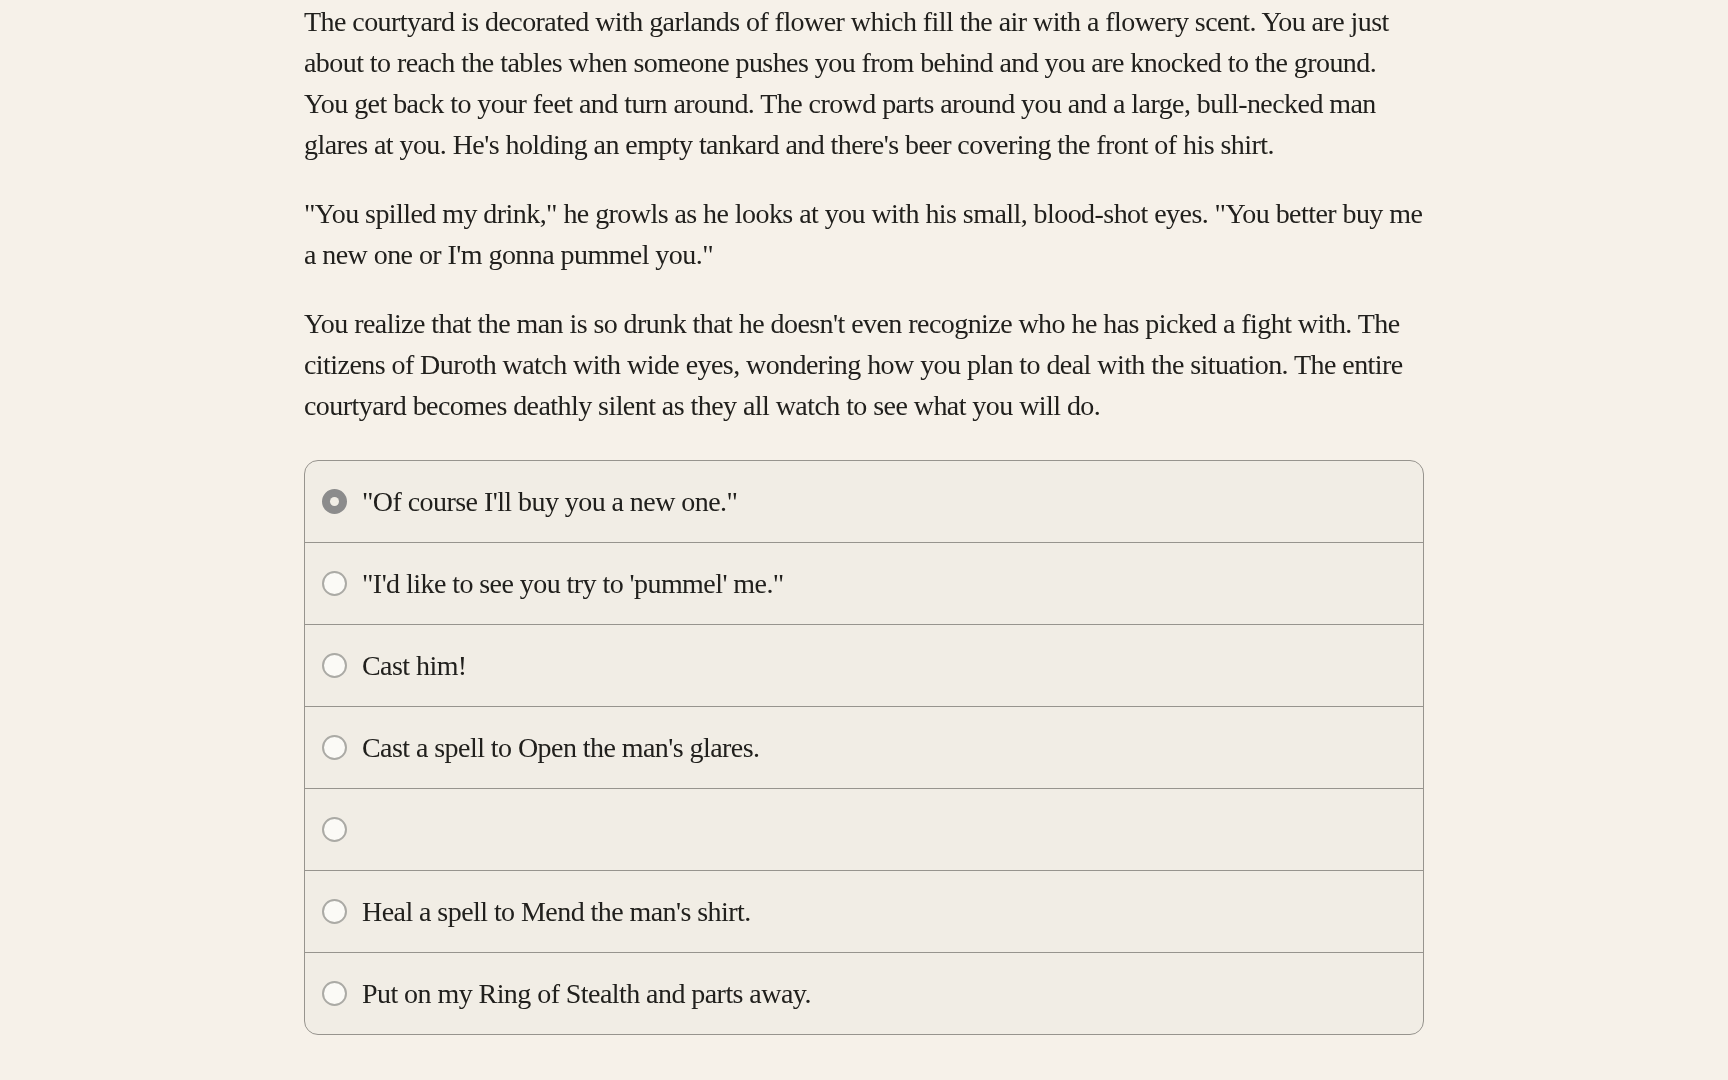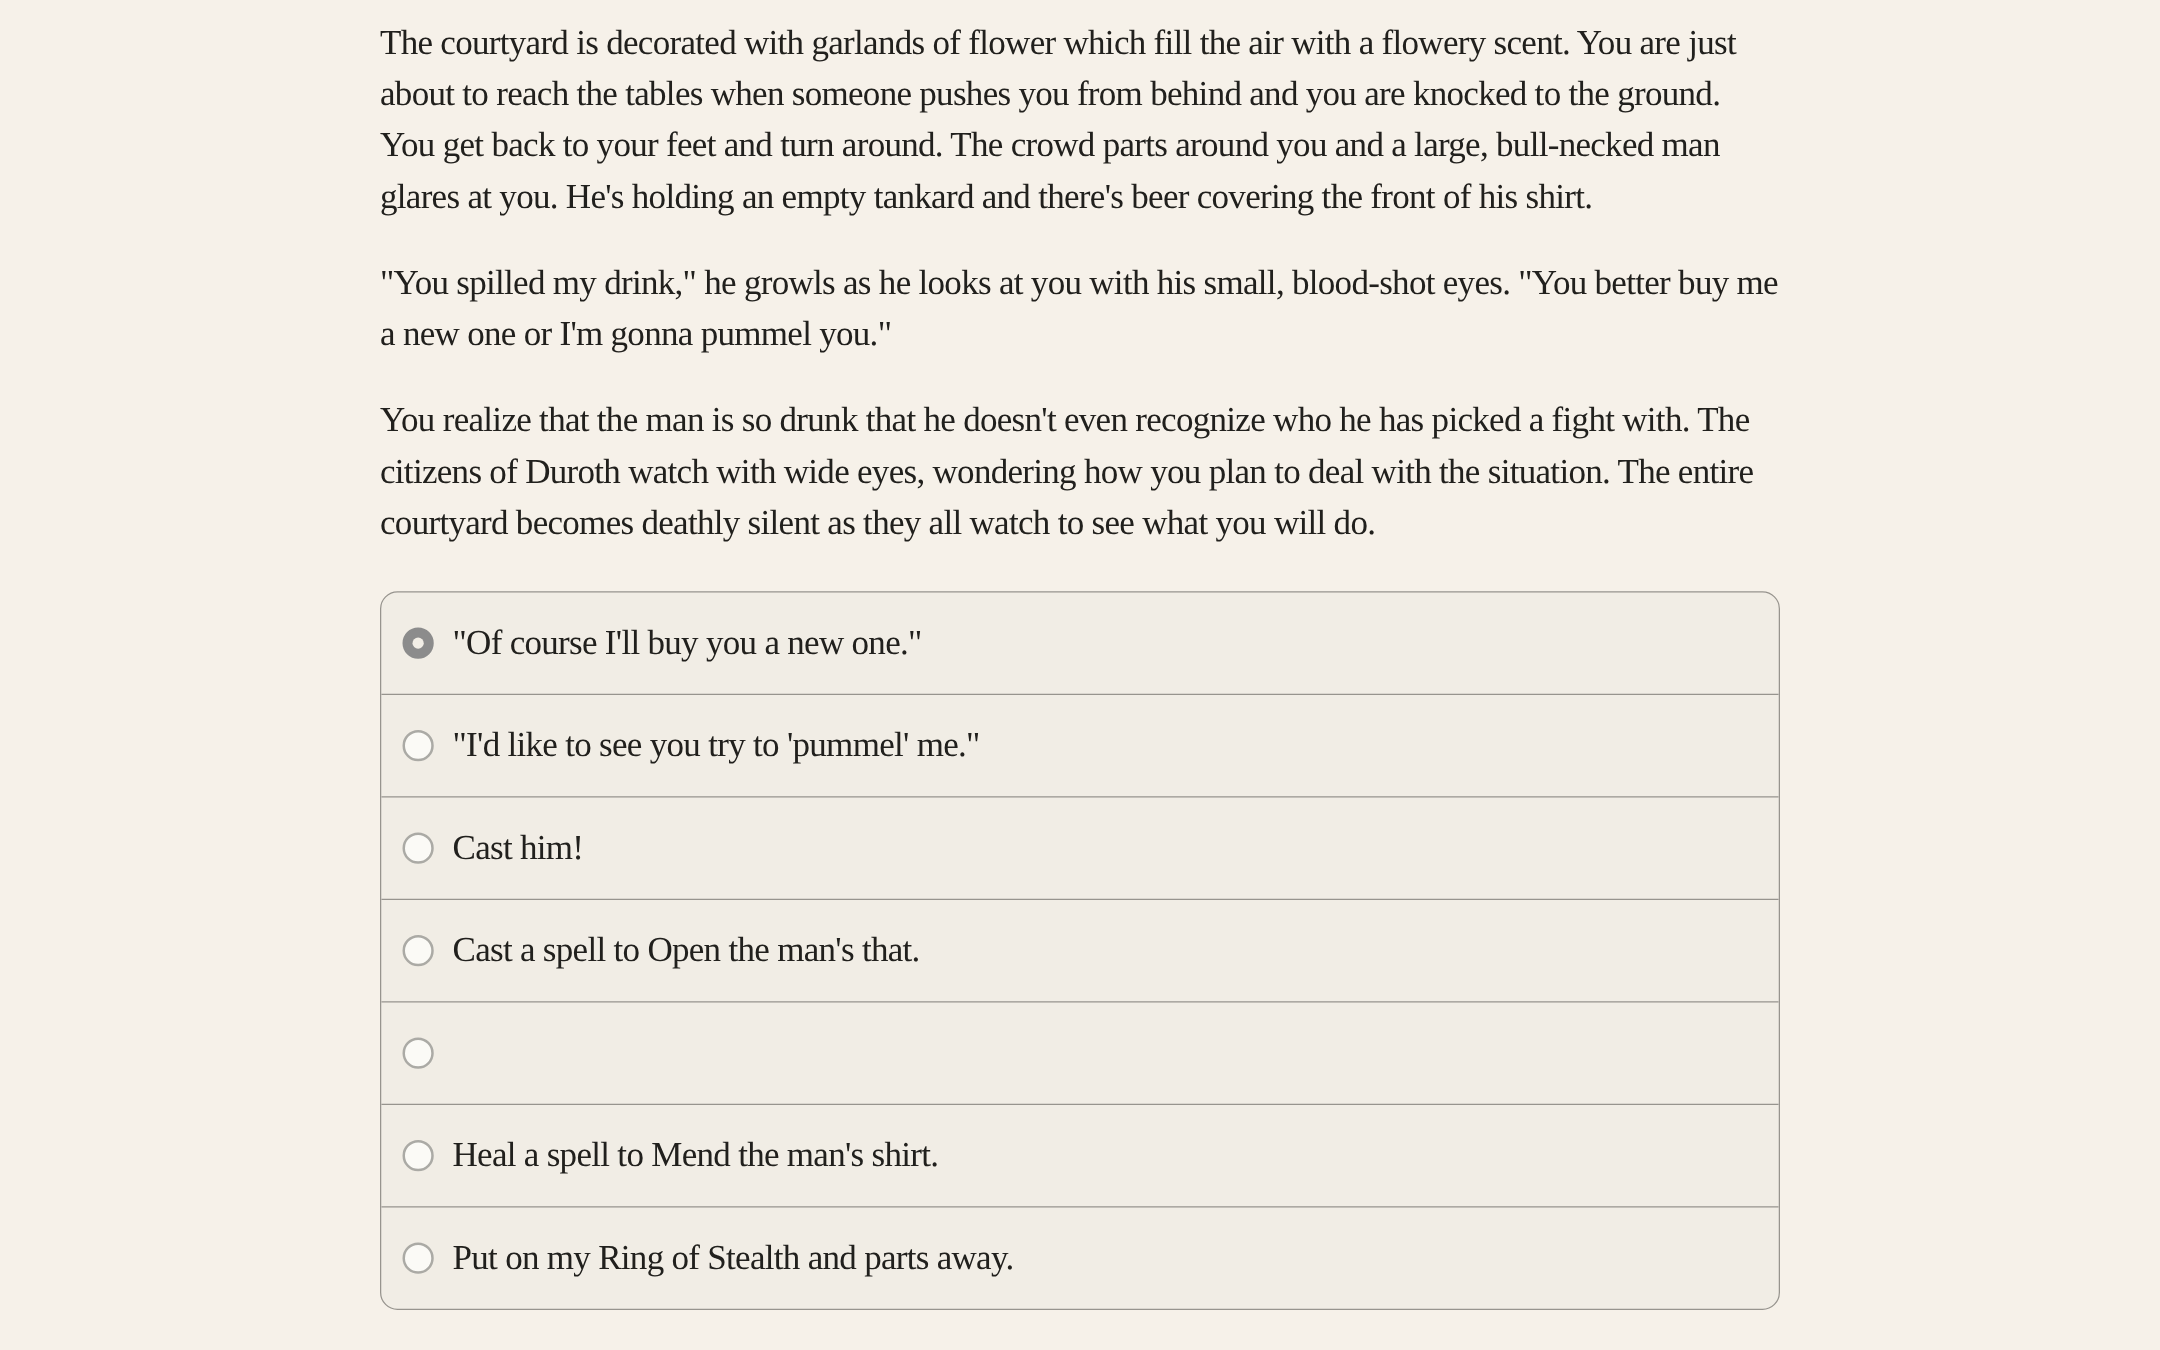--- a/index.html
+++ b/index.html
@@ -10,21 +10,21 @@
     width: 1728px;
     height: 1080px;
     overflow: hidden;
     background: #f6f1e9;
     font-family: "Liberation Serif", "DejaVu Serif", serif;
     color: #21201d;
   }
   .content {
     width: 1120px;
     margin: 0 auto;
-    padding-top: 14px;
+    padding-top: 1px;
   }
   .para {
     font-size: 28px;
     line-height: 41px;
     letter-spacing: -0.02em;
     margin: 0 0 28px 0;
   }
   .choices {
     margin-top: 34px;
     border: 1px solid #97948e;
@@ -93,21 +93,21 @@
       <span class="choice-label">"I'd like to see you try to 'pummel' me."</span>
     </div>
 
     <div class="choice-row">
       <span class="radio"></span>
       <span class="choice-label">Cast him!</span>
     </div>
 
     <div class="choice-row">
       <span class="radio"></span>
-      <span class="choice-label">Cast a spell to Open the man's that.</span>
+      <span class="choice-label">Cast a spell to Open the man's glares.</span>
     </div>
 
     <div class="choice-row">
       <span class="radio"></span>
     </div>
 
     <div class="choice-row">
       <span class="radio"></span>
       <span class="choice-label">Heal a spell to Mend the man's shirt.</span>
     </div>

